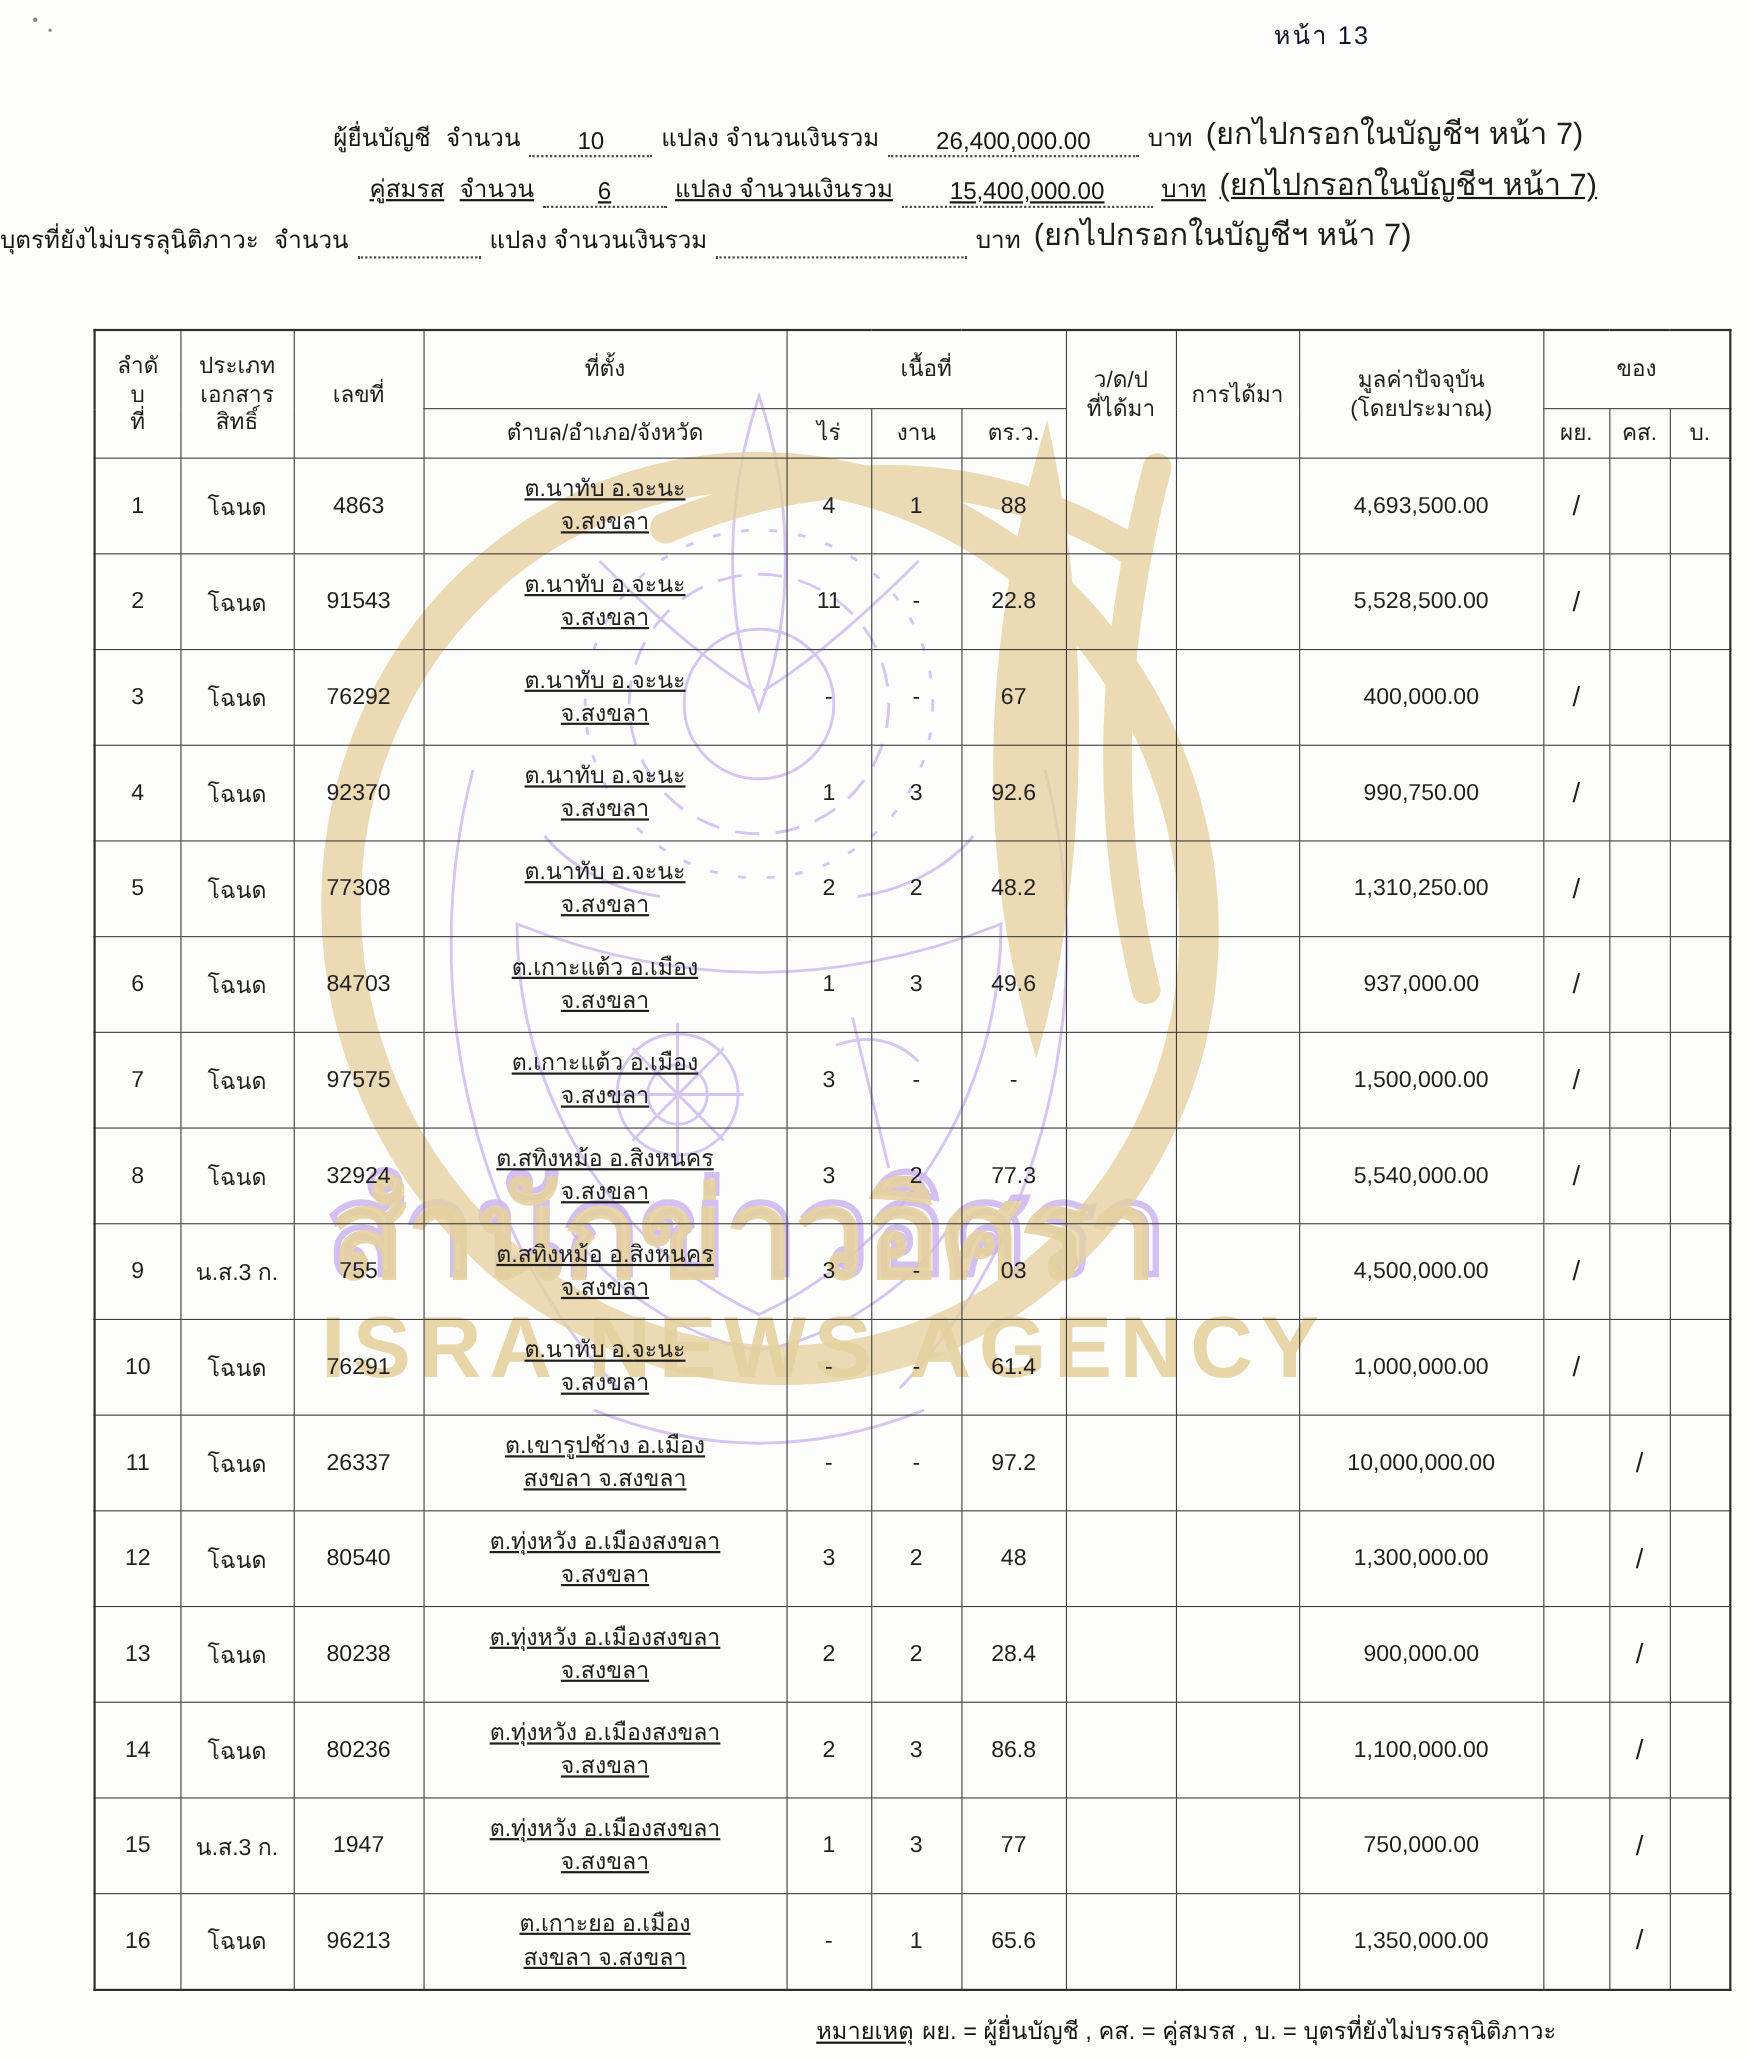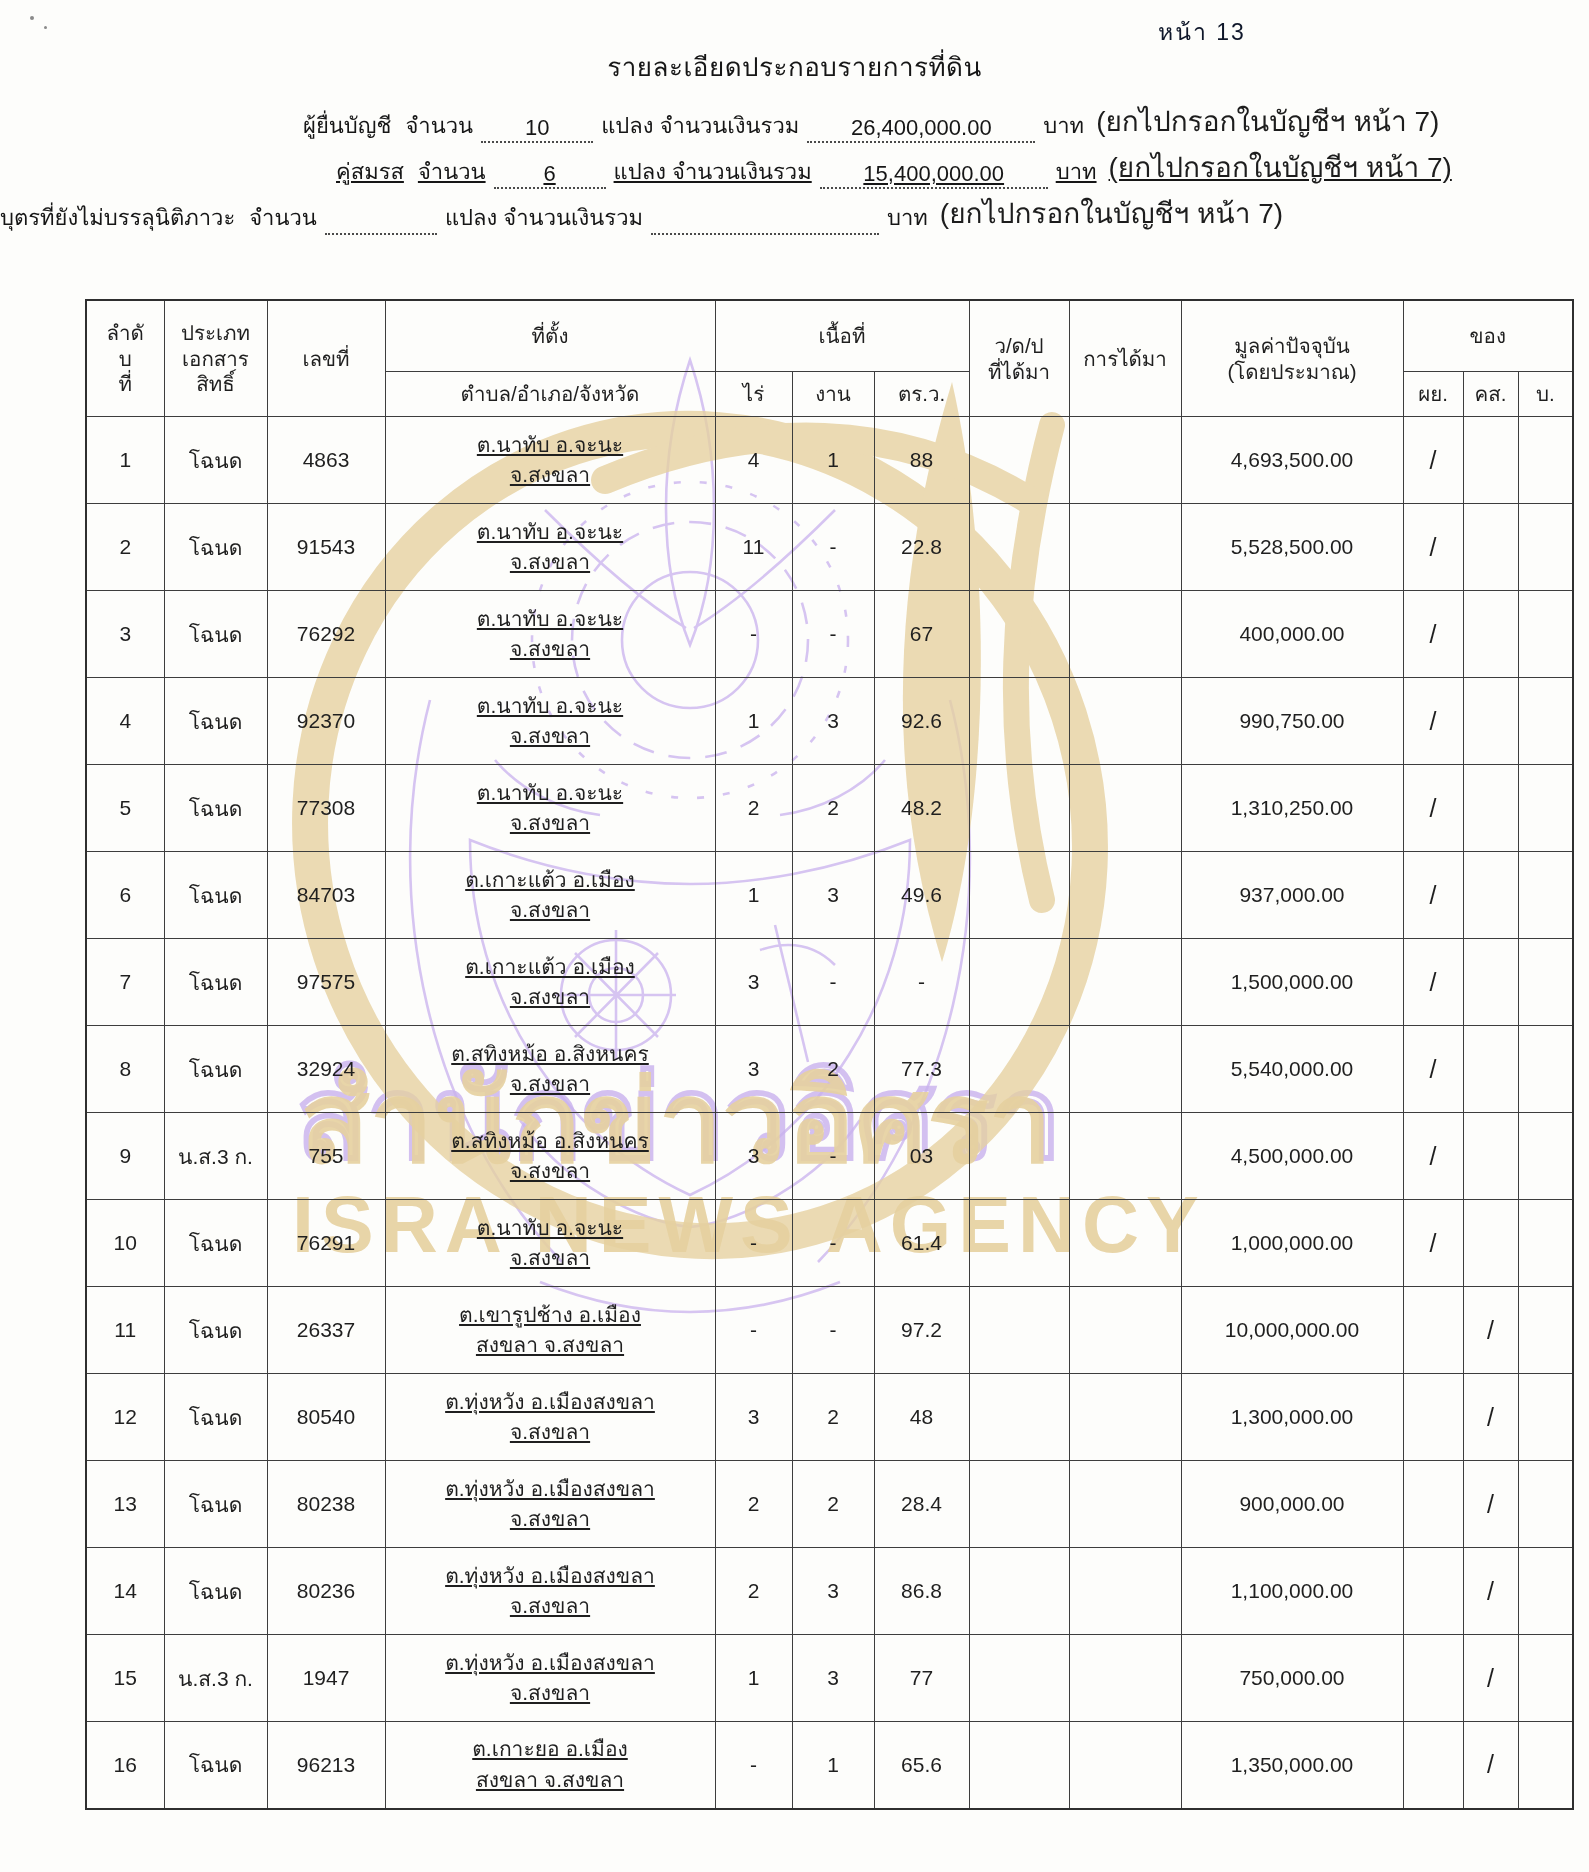--- a/index.html
+++ b/index.html
@@ -90,21 +90,20 @@
     <text x="292" y="1252" font-size="79" font-weight="bold" letter-spacing="7" fill="#e6d1a0" opacity="0.9">ISRA NEWS AGENCY</text>
   </svg>
 </div>
 
 <div class="layer" id="content">
 
   <span class="speck" style="left:30px;top:16px;width:4px;height:4px;"></span>
   <span class="speck" style="left:44px;top:26px;width:3px;height:3px;"></span>
 
   <div class="page-label">หน้า  13</div>
-  <div class="doc-title">รายละเอียดประกอบรายการที่ดิน</div>
 
   <div class="summary">
     <div class="sline" id="sline1">
       <span class="owner">ผู้ยื่นบัญชี</span>
       <span class="lbl">จำนวน</span>
       <span class="fill count">10</span>
       <span class="lbl">แปลง จำนวนเงินรวม</span>
       <span class="fill amount">26,400,000.00</span>
       <span class="lbl">บาท</span>
       <span class="note">(ยกไปกรอกในบัญชีฯ หน้า 7)</span>
@@ -458,14 +457,17 @@
           <td></td>
           <td></td>
           <td class="c-val">1,350,000.00</td>
           <td class="c-mark"></td>
           <td class="c-mark">/</td>
           <td class="c-mark"></td>
         </tr>
       </tbody>
   </table>
 
+  <div class="footnote">
+    <span class="rl">หมายเหตุ</span><span>ผย. = ผู้ยื่นบัญชี , คส. = คู่สมรส , บ. = บุตรที่ยังไม่บรรลุนิติภาวะ</span>
+  </div>
 
 </div>
 
 </body></html>

